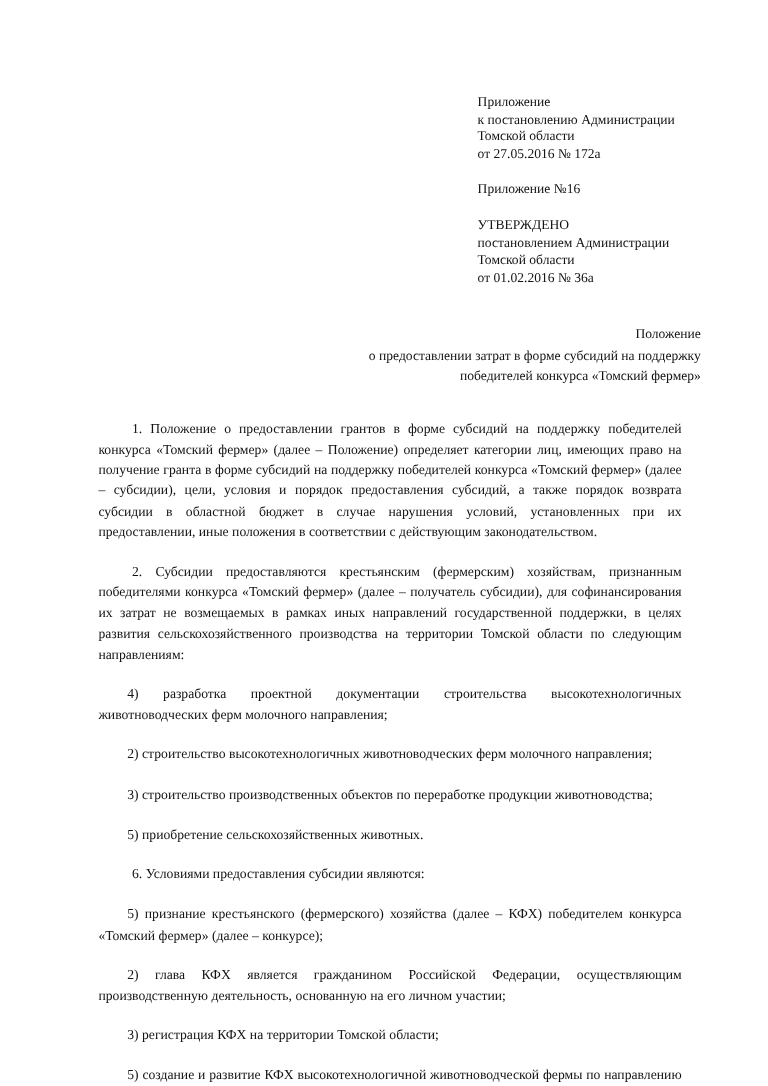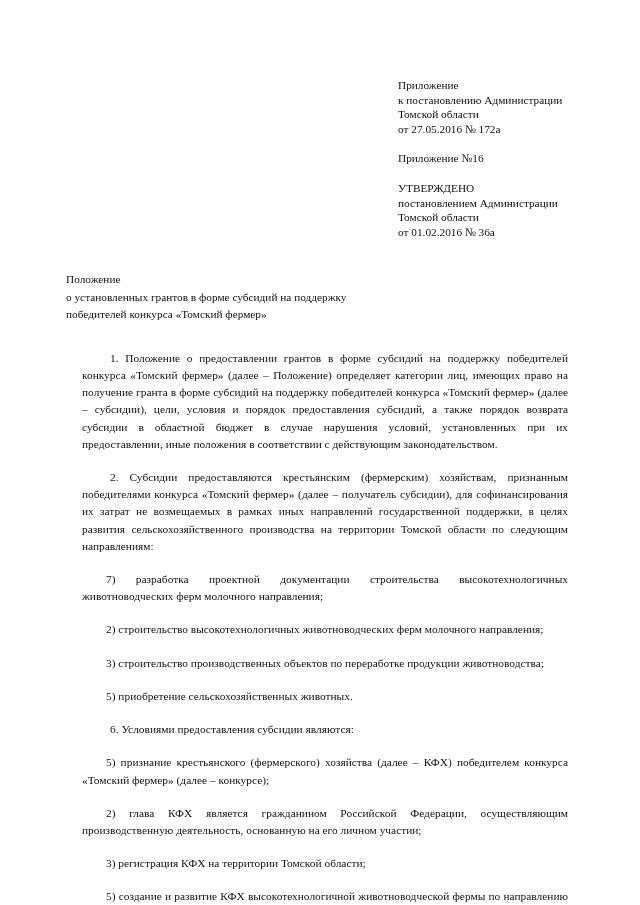--- a/index.html
+++ b/index.html
@@ -27,21 +27,21 @@
     line-height: 14.6px;
   }
   .header-block p {
     margin: 0;
     white-space: nowrap;
   }
   .gap-1 { height: 15px; }
   .gap-2 { height: 15px; }
   .title-block {
     margin-top: 32px;
-    text-align: left;
+    text-align: right;
     font-size: 11.3px;
     line-height: 17.5px;
   }
   .title-block p { margin: 0; }
   .title-line-1 { }
   .body-block {
     margin-top: 26px;
     font-size: 11.4px;
     line-height: 17.2px;
     text-align: justify;
@@ -71,28 +71,28 @@
     <p>Приложение №16</p>
     <div class="gap-2"></div>
     <p>УТВЕРЖДЕНО</p>
     <p>постановлением  Администрации</p>
     <p>Томской области</p>
     <p>от 01.02.2016 № 36а</p>
   </div>
 
   <div class="title-block">
     <p class="title-line-1">Положение</p>
-    <p>о установленных грантов в форме субсидий на поддержку</p>
+    <p>о предоставлении затрат в форме субсидий на поддержку</p>
     <p>победителей конкурса «Томский фермер»</p>
   </div>
 
   <div class="body-block">
     <p class="ind">1. Положение о предоставлении грантов в форме субсидий на поддержку победителей конкурса «Томский фермер» (далее – Положение) определяет категории лиц, имеющих право на получение гранта в форме субсидий на поддержку победителей конкурса «Томский фермер» (далее – субсидии), цели, условия и порядок предоставления субсидий, а также порядок возврата субсидии в областной бюджет в случае нарушения условий, установленных при их предоставлении, иные положения в соответствии с действующим законодательством.</p>
     <p class="ind">2. Субсидии предоставляются крестьянским (фермерским) хозяйствам, признанным победителями конкурса «Томский фермер» (далее – получатель субсидии), для софинансирования их затрат не возмещаемых в рамках иных направлений государственной поддержки, в целях развития сельскохозяйственного производства на территории Томской области по следующим направлениям:</p>
-    <p class="ind-sm">7) разработка проектной документации строительства высокотехнологичных животноводческих ферм молочного направления;</p>
+    <p class="ind-sm">4) разработка проектной документации строительства высокотехнологичных животноводческих ферм молочного направления;</p>
     <p class="ind-sm">2) строительство высокотехнологичных животноводческих ферм молочного направления;</p>
     <p class="ind-sm">3) строительство производственных объектов по переработке продукции животноводства;</p>
     <p class="ind-sm">5) приобретение сельскохозяйственных животных.</p>
     <p class="ind">6. Условиями предоставления субсидии являются:</p>
     <p class="ind-sm">5) признание крестьянского (фермерского) хозяйства (далее – КФХ) победителем конкурса «Томский фермер» (далее – конкурсе);</p>
     <p class="ind-sm">2) глава КФХ является гражданином Российской Федерации, осуществляющим производственную деятельность, основанную на его личном участии;</p>
     <p class="ind-sm">3) регистрация КФХ на территории Томской области;</p>
     <p class="ind-sm">5) создание и развитие КФХ высокотехнологичной животноводческой фермы по направлению молочного скотоводства и увеличению объема реализуемой</p>
   </div>
 

